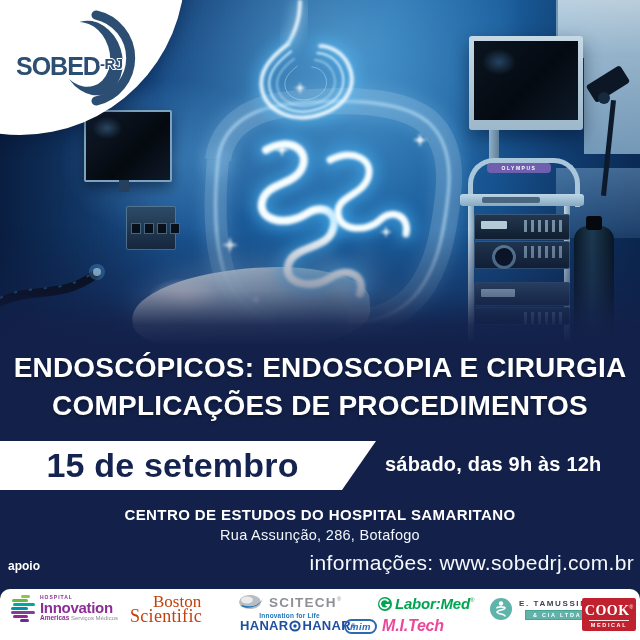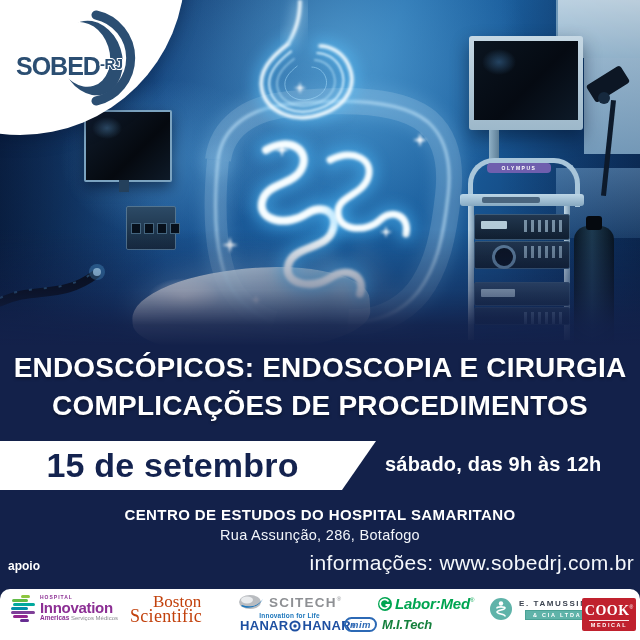--- a/index.html
+++ b/index.html
@@ -146,21 +146,21 @@
   .hanaro svg{margin:0 1px;}
   .hanaro .reg{font-size:6px;vertical-align:6px;}
 
   .labormed{position:absolute;left:378px;top:6px;display:flex;align-items:center;gap:3px;}
   .lab-name{color:#00a551;font-weight:bold;font-style:italic;font-size:15px;letter-spacing:-0.2px;}
   .lab-reg{color:#00a551;font-size:6px;vertical-align:7px;}
 
   .mitech{position:absolute;left:344px;top:28px;display:flex;align-items:center;gap:5px;font-style:italic;}
   .mim-box{display:inline-block;border:2px solid #2c69b5;color:#2c69b5;border-radius:8px;
     font-size:9.5px;font-weight:bold;padding:0 4px;line-height:11px;letter-spacing:.5px;}
-  .mit-name{color:#15803d;font-weight:bold;font-size:13px;letter-spacing:-0.2px;}
+  .mit-name{color:#ec4899;font-weight:bold;font-size:16px;letter-spacing:-0.2px;}
 
   .tamussino{position:absolute;left:489px;top:8px;display:flex;align-items:center;gap:6px;}
   .tam-txt{display:flex;flex-direction:column;align-items:center;gap:2px;}
   .tam-name{font-size:8px;font-weight:bold;color:#3c4350;letter-spacing:1.6px;}
   .tam-sub{font-size:5.5px;font-weight:bold;color:#ffffff;background:#5fb3a9;border:1px solid #4aa295;
     letter-spacing:1.8px;padding:1px 7px;}
 
   .cook{position:absolute;left:582px;top:9px;width:54px;height:33px;background:#c0212e;border-radius:2px;
     display:flex;flex-direction:column;align-items:center;justify-content:center;color:#fff;}
   .cook-name{font-family:"Liberation Serif",serif;font-size:14px;font-weight:bold;letter-spacing:.5px;line-height:14px;}

